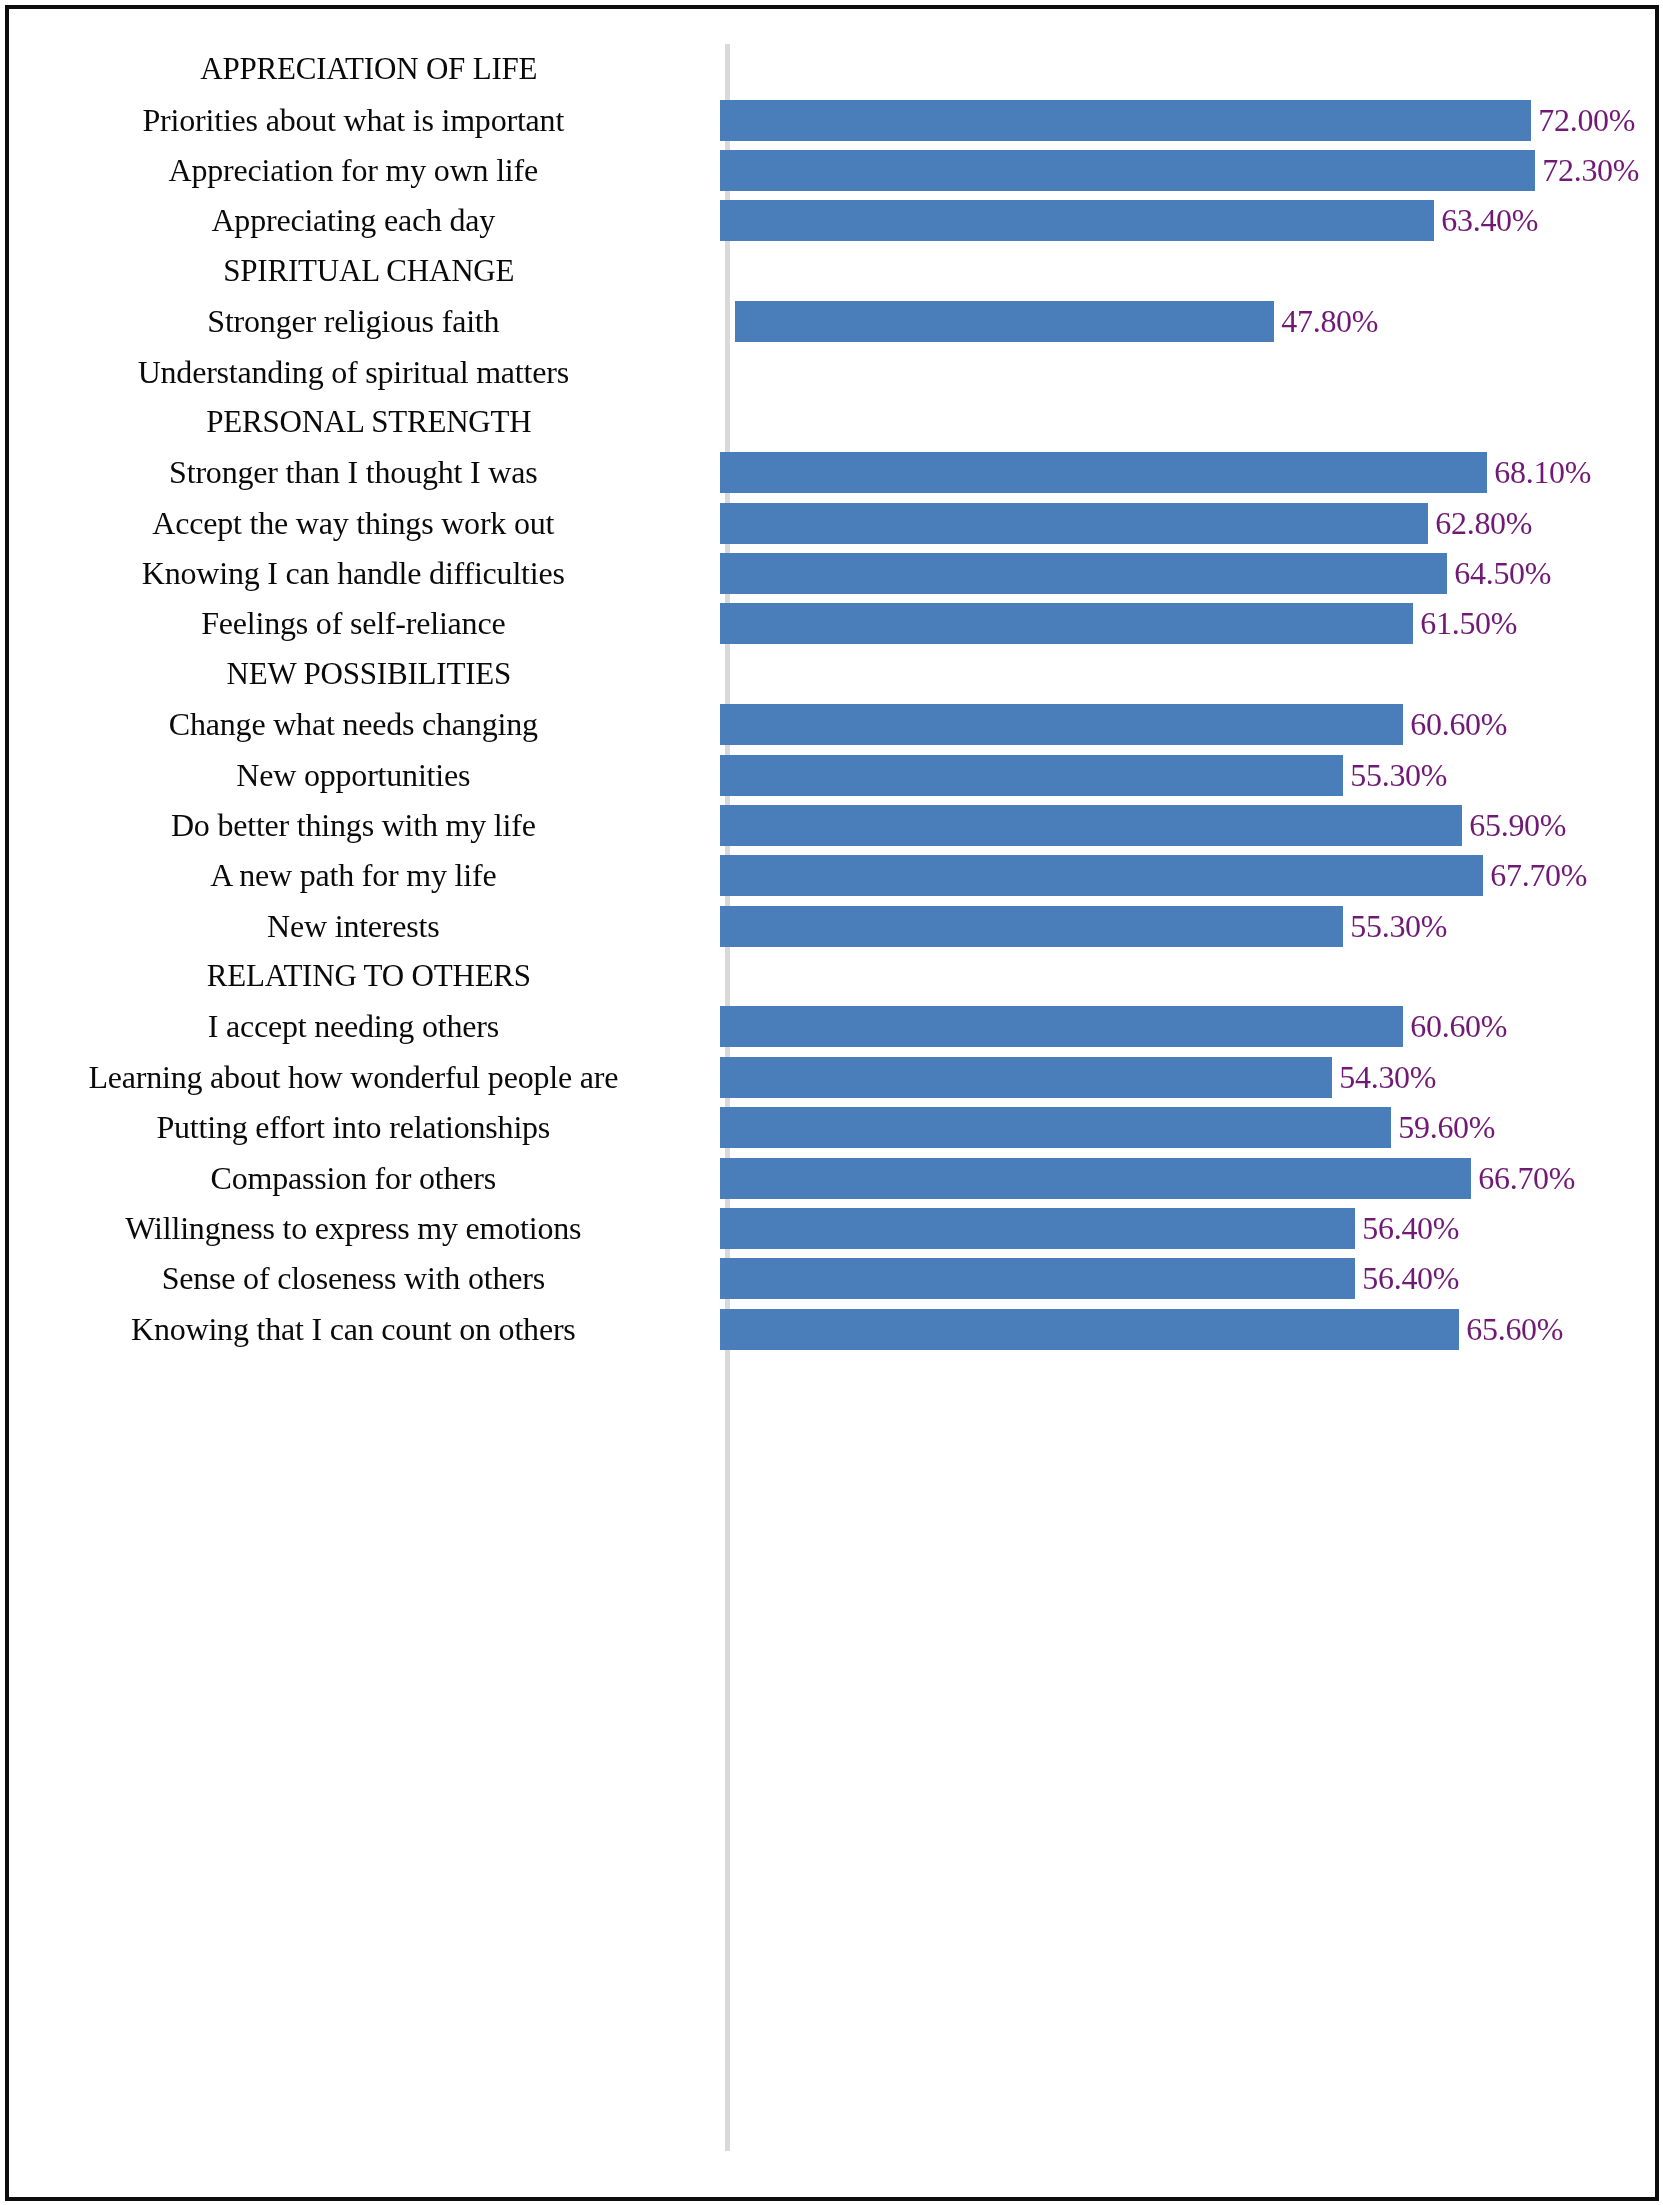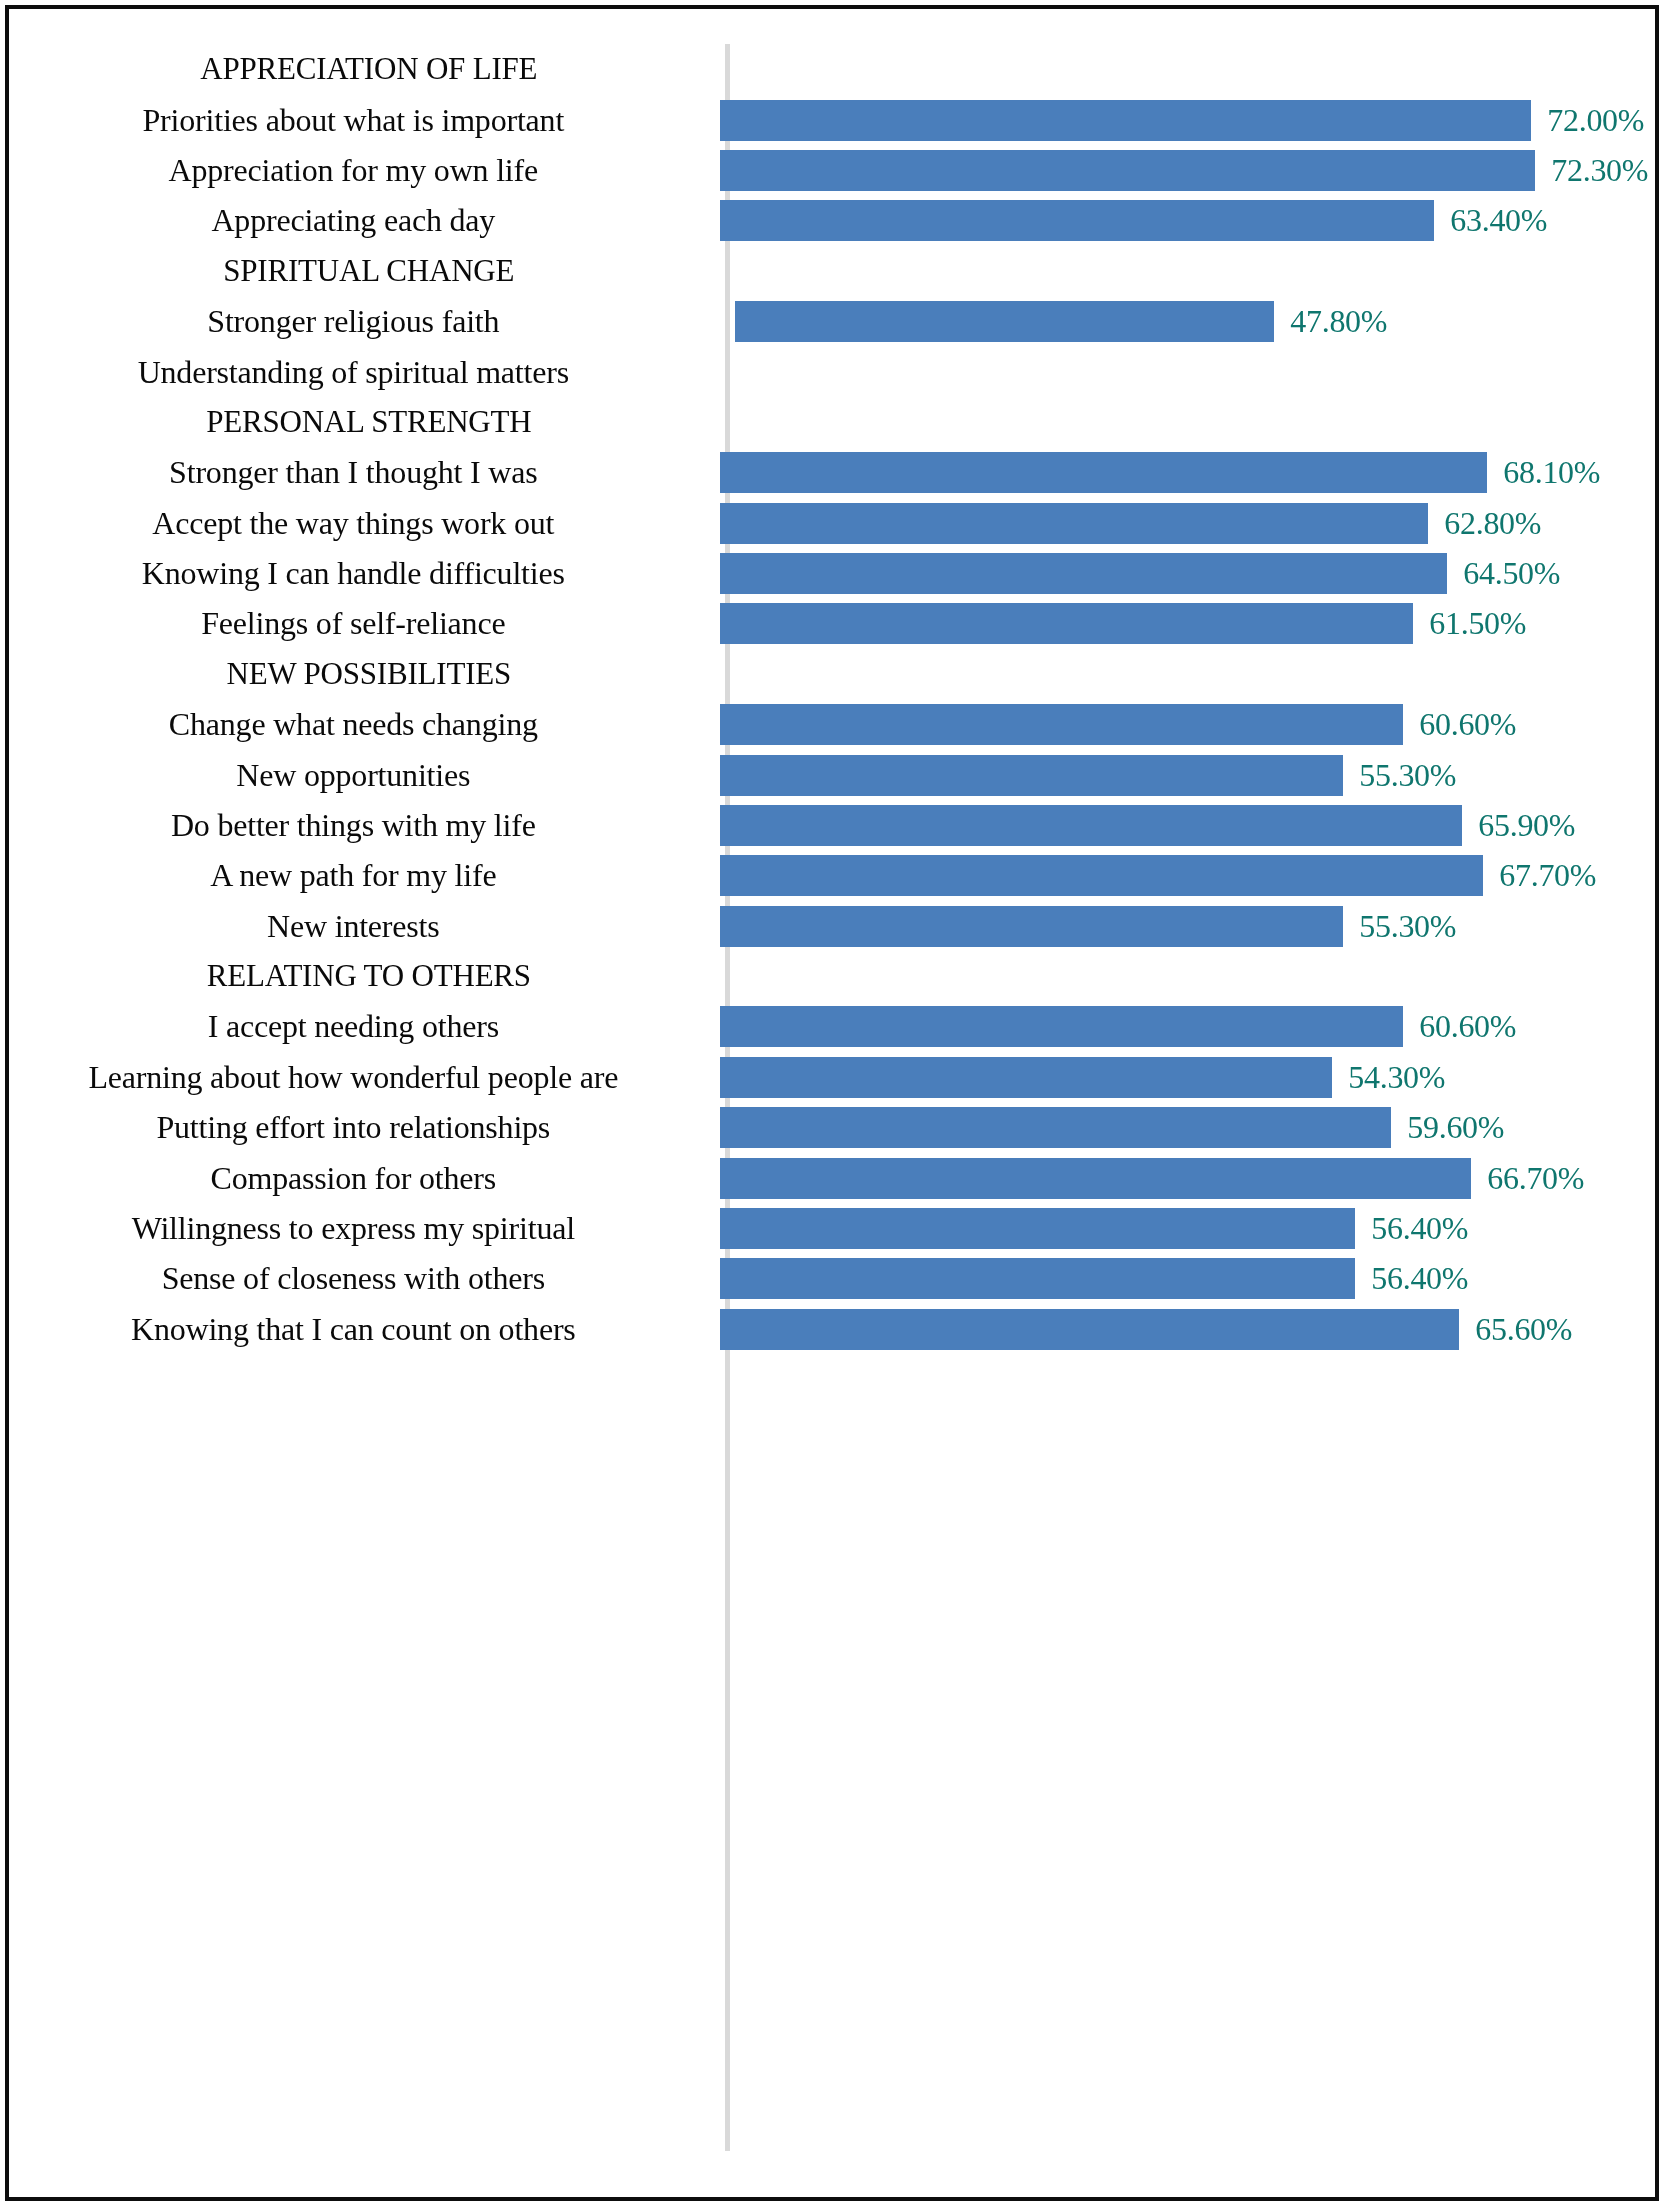--- a/index.html
+++ b/index.html
@@ -89,23 +89,23 @@
     display: flex;
     align-items: center;
   }
   .bar {
     height: 41px;
     background: #4a7ebb;
     flex: 0 0 auto;
   }
   .bar-value {
     font-size: 32px;
-    color: #0f766e;
+    color: #701a75;
     white-space: nowrap;
-    padding-left: 16px;
+    padding-left: 7px;
     letter-spacing: -0.3px;
   }
   .row.group .bar-area { visibility: hidden; }
 </style>
 </head>
 <body>
 
 <div id="page">
   <div id="frame" style="border-color: rgb(13, 13, 13);">
     <div id="plot">
@@ -247,21 +247,21 @@
             </div>
           </div>
           <div class="row" style="top: 1144px;">
             <div class="cat-label">Compassion for others</div>
             <div class="bar-area">
               <div class="bar" style="width: 751px; background: rgb(74, 126, 187);"></div>
               <div class="bar-value">66.70%</div>
             </div>
           </div>
           <div class="row" style="top: 1194px;">
-            <div class="cat-label">Willingness to express my spiritual</div>
+            <div class="cat-label">Willingness to express my emotions</div>
             <div class="bar-area">
               <div class="bar" style="width: 635px; background: rgb(74, 126, 187);"></div>
               <div class="bar-value">56.40%</div>
             </div>
           </div>
           <div class="row" style="top: 1244px;">
             <div class="cat-label">Sense of closeness with others</div>
             <div class="bar-area">
               <div class="bar" style="width: 635px; background: rgb(74, 126, 187);"></div>
               <div class="bar-value">56.40%</div>

